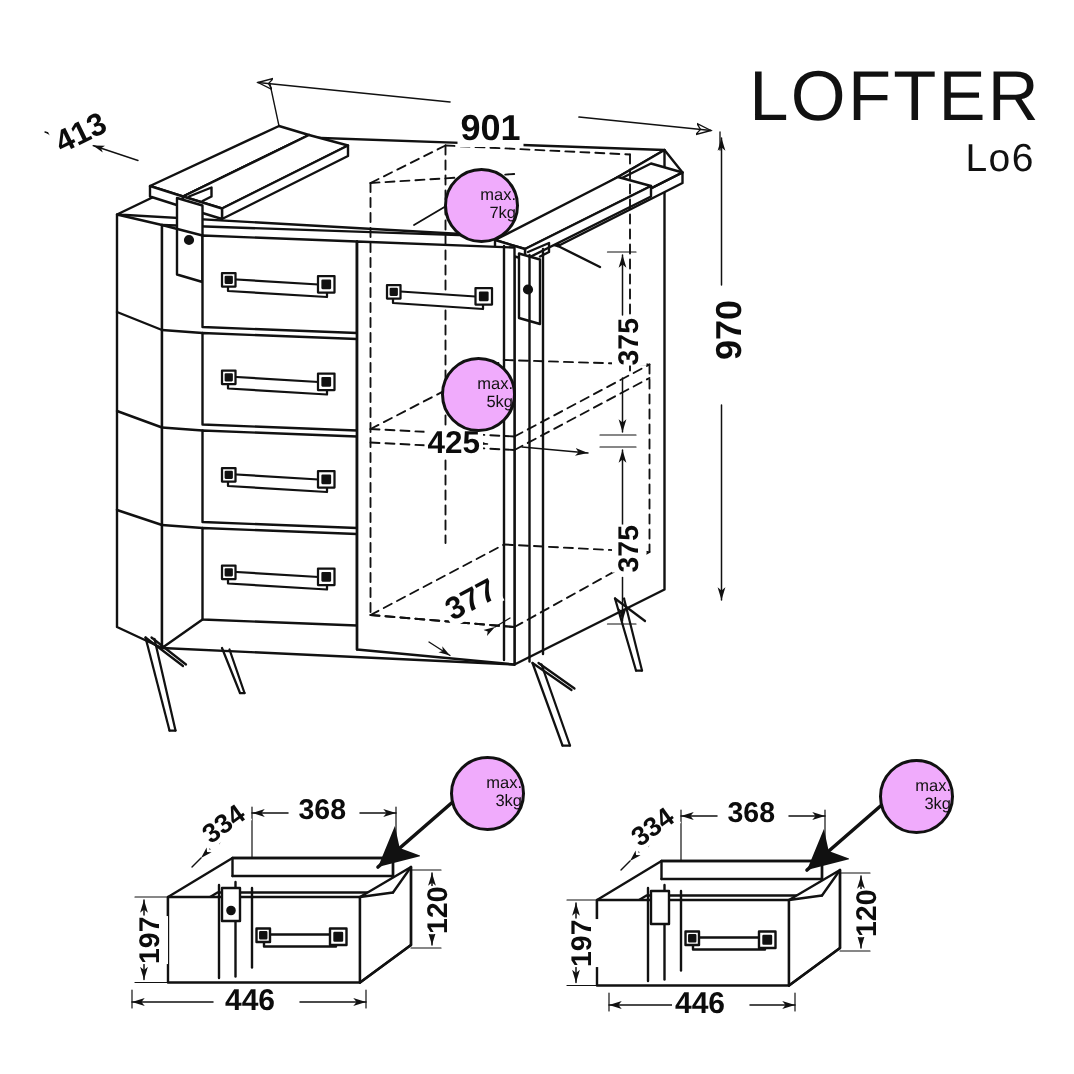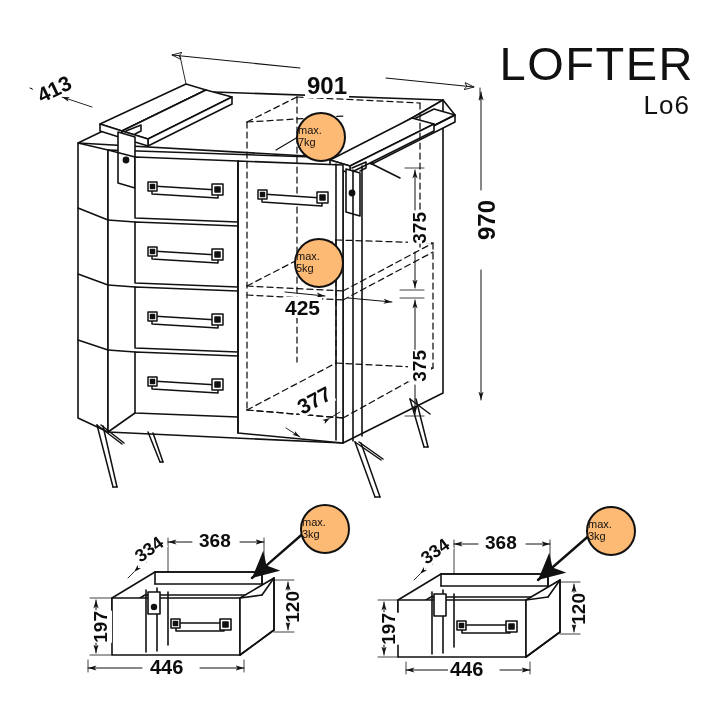--- a/index.html
+++ b/index.html
@@ -53,24 +53,24 @@
     color: #0c0c0c;
     white-space: nowrap;
     background: #ffffff;
     padding: 0 2px;
     line-height: 1;
   }
   .badge {
     position: absolute;
     border: 2px solid #111111;
     border-radius: 50%;
-    background: #fdba74;
+    background: #f0abfc;
     display: flex;
     flex-direction: column;
-    align-items: flex-start;
+    align-items: flex-end;
     justify-content: center;
     font-family: "Liberation Sans", sans-serif;
     color: #111111;
     line-height: 1.05;
   }
   .badge span { display: block; }
 </style>
 </head>
 <body>
 
@@ -390,21 +390,21 @@
   <div class="dim" style="left:305px; top:62px; font-size:24px;margin-top:12px;">901</div>
 
   <div class="dim" style="left:32px; top:88px; font-size:21px; transform:rotate(-26deg); transform-origin:left top;">413</div>
 
   <div class="dim" style="left:473px; top:200px; font-size:24px; writing-mode:vertical-rl; transform:rotate(180deg);">970</div>
 
   <div class="dim" style="left:408px; top:212px; font-size:19px; writing-mode:vertical-rl; transform:rotate(180deg);">375</div>
 
   <div class="dim" style="left:408px; top:350px; font-size:19px; writing-mode:vertical-rl; transform:rotate(180deg);">375</div>
 
-  <div class="dim" style="left:283px; top:285px; font-size:21px;margin-top:12px;">425</div>
+  <div class="dim" style="left:283px; top:285px; font-size:21px;">425</div>
 
   <div class="dim" style="left:292px; top:400px; font-size:21px; transform:rotate(-28deg); transform-origin:left top;">377</div>
 
   <div class="badge" style="left:296px; top:112px; width:46px; height:46px; font-size:11px;">
     <span>max.</span>
     <span>7kg</span>
   </div>
 
   <div class="badge" style="left:294px; top:238px; width:46px; height:46px; font-size:11px;">
     <span>max.</span>

